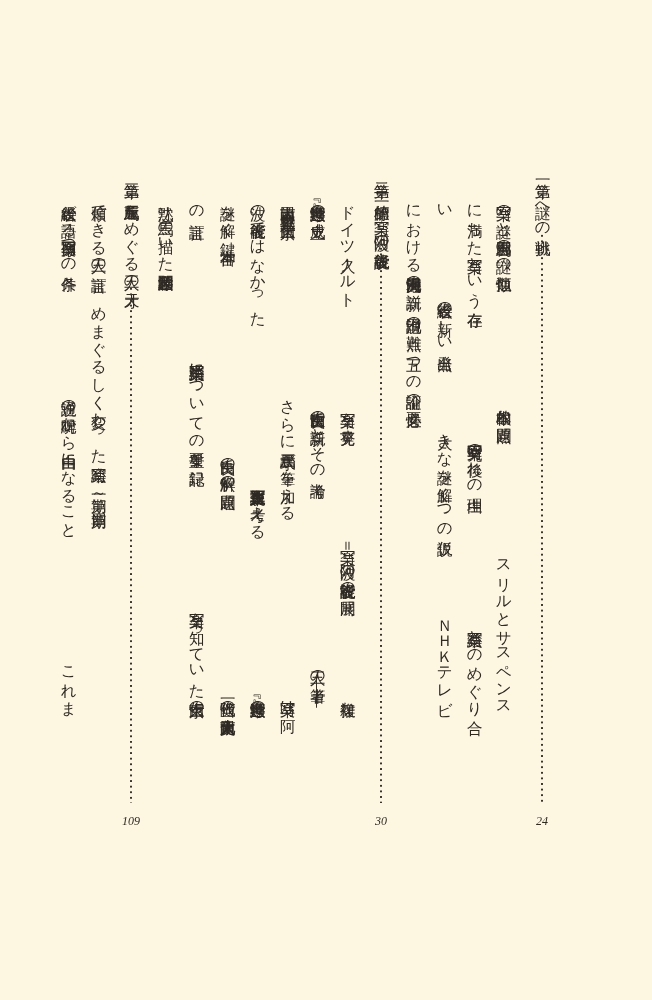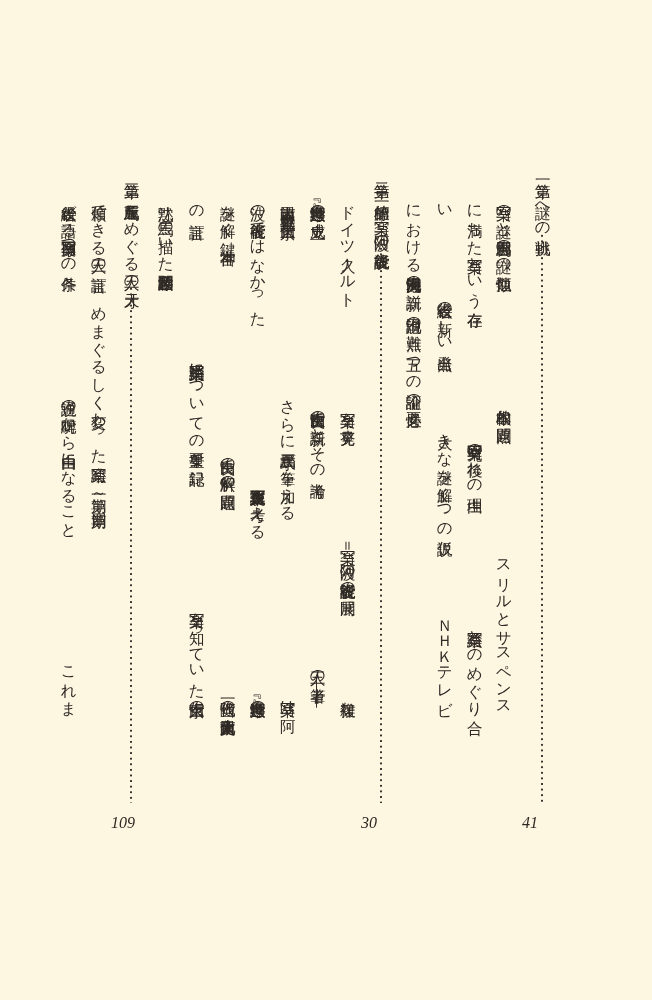--- a/index.html
+++ b/index.html
@@ -36,39 +36,39 @@
       margin-inline-start: 5px;
       background-image: radial-gradient(circle, #3a3430 0.9px, rgba(0,0,0,0) 1.3px);
       background-size: 20px 5.6px;
       background-repeat: repeat-y;
       background-position: center top;
     }
     .pageno {
       position: absolute;
       top: 814px;
       width: 40px;
-      text-align: left;
+      text-align: center;
       font-family: "Liberation Serif", "DejaVu Serif", serif;
       font-style: italic;
-      font-size: 16px;
+      font-size: 12px;
       color: #2e2924;
     }
   </style>
 </head>
 <body>
 
 <div class="page">
   <div>
 
     <div class="col heading" style="left:532px">
       <span class="item chap-label">第一章</span>
       <span class="item chap-title">謎への挑戦</span>
       <span class="leader"></span>
     </div>
-    <div class="pageno" style="left:522px">41</div>
+    <div class="pageno" style="left:522px">24</div>
 
     <div class="col line full" style="left:493px">
       <span class="item">写楽の謎と邪馬台国の謎の類似性</span>
       <span class="item">根本的な問題点</span>
       <span class="item">スリルとサスペンス</span>
     </div>
     <div class="col line full" style="left:464px">
       <span class="item">に満ちた写楽という存在</span>
       <span class="item">写楽研究の後れの理由</span>
       <span class="item">写楽絵とのめぐり合</span>

